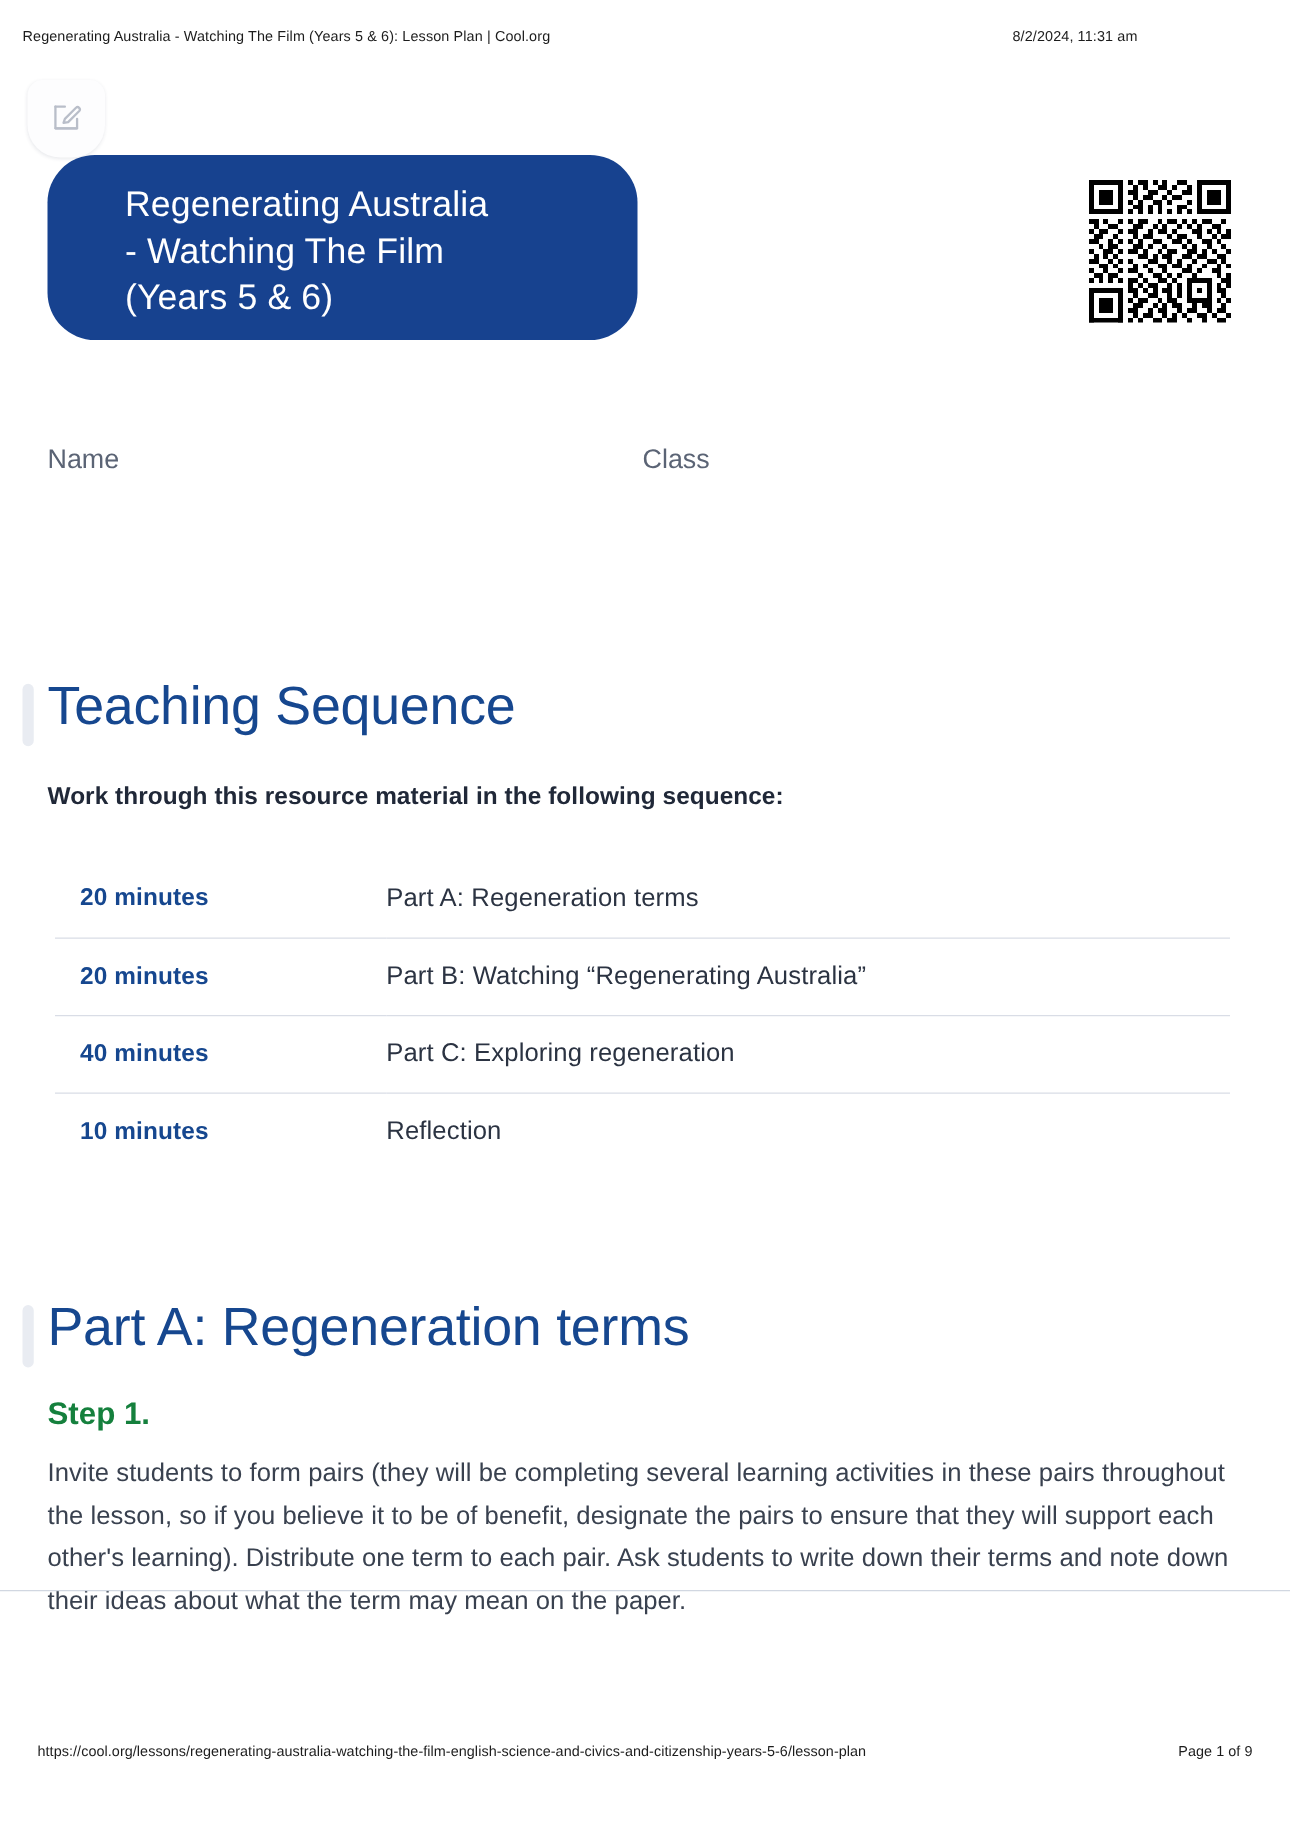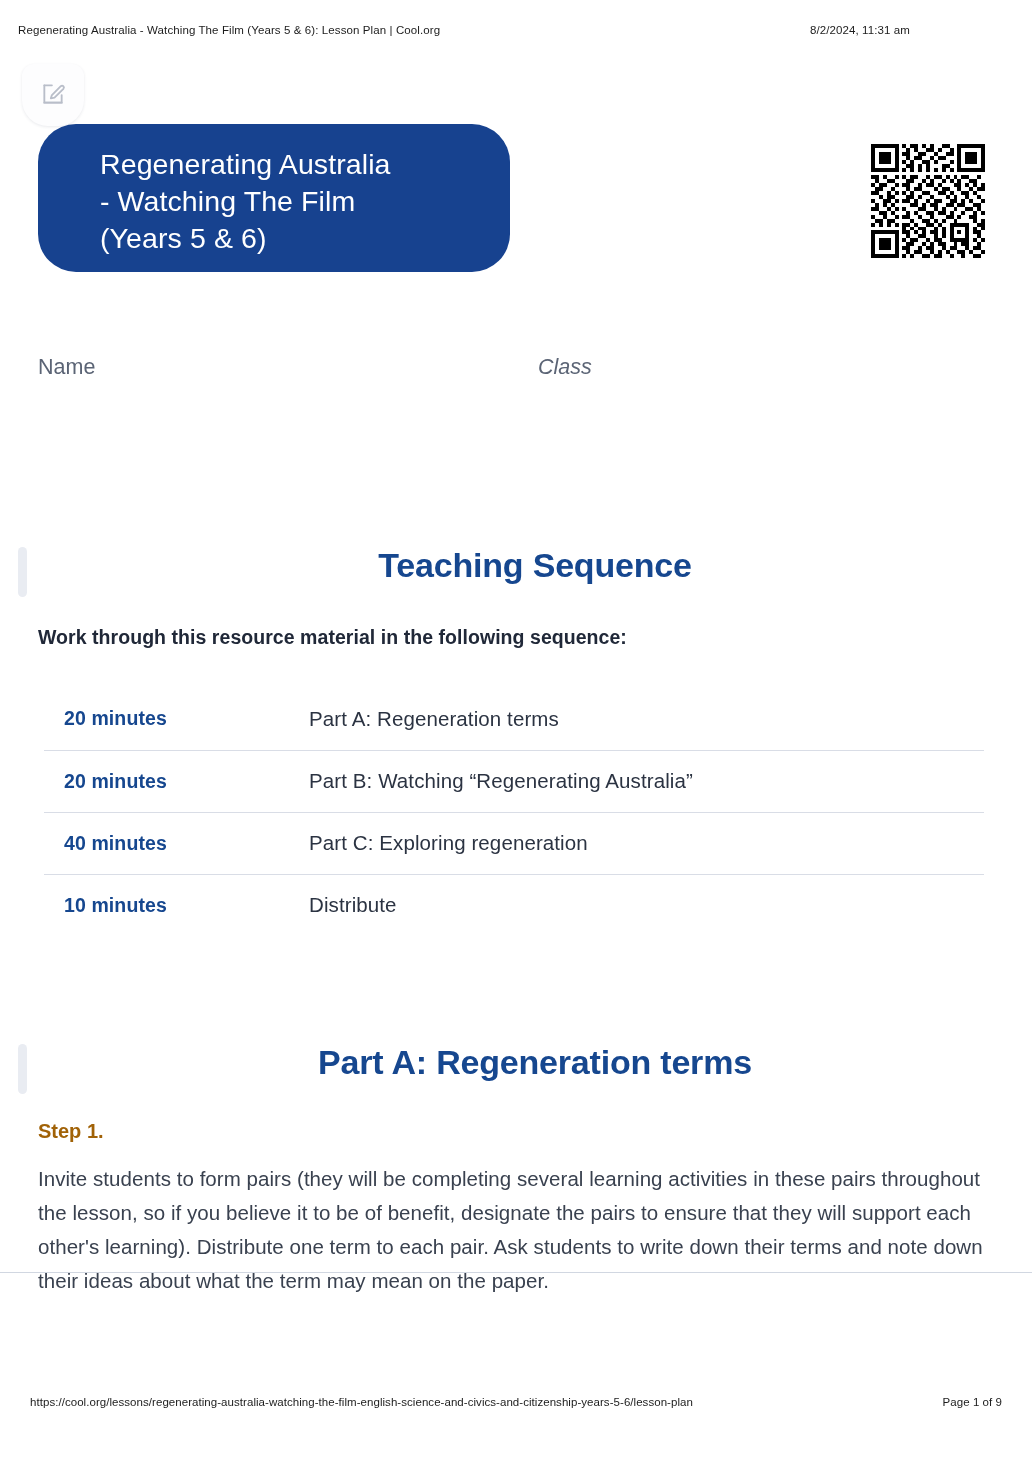--- a/index.html
+++ b/index.html
@@ -118,48 +118,47 @@
     height: 34px;
   }
   .field-label {
     position: absolute;
     top: 0;
     font-size: 21.5px;
     color: #5b6475;
     font-weight: 400;
   }
   .field-name  { left: 0px; }
-  .field-class { left: 500px; font-style: italic; }
+  .field-class { left: 476px; }
 
   
   .section {
     position: absolute;
     left: 0;
     width: 1032px;
   }
   .sec-heading {
     position: relative;
     padding-left: 38px;
     margin: 0;
   }
   .accent-bar {
     position: absolute;
     left: 18px;
     width: 9px;
     border-radius: 5px;
     background: #e9ecf2;
   }
   .sec-title {
-    font-size: 34px;
+    font-size: 43px;
     line-height: 44px;
-    font-weight: 700;
+    font-weight: 400;
     color: #16478f;
     letter-spacing: -0.2px;
     margin: 0;
-    text-align: center;
   }
 
   .lead-bold {
     position: absolute;
     left: 38px;
     font-size: 19.5px;
     line-height: 26px;
     font-weight: 700;
     color: #202838;
     letter-spacing: 0.05px;
@@ -193,24 +192,24 @@
     font-weight: 400;
     color: #2b3342;
     letter-spacing: 0.1px;
   }
 
   
   .step-label {
     position: absolute;
     left: 38px;
     top: 1118px;
-    font-size: 20px;
+    font-size: 25px;
     line-height: 26px;
     font-weight: 700;
-    color: #a16207;
+    color: #15803d;
   }
   .body-para {
     position: absolute;
     left: 38px;
     top: 1162px;
     width: 945px;
     font-size: 20.5px;
     line-height: 34px;
     color: #39414f;
     letter-spacing: 0.05px;
@@ -526,21 +525,21 @@
       <tr>
         <td class="seq-dur">20 minutes</td>
         <td class="seq-label">Part B: Watching “Regenerating Australia”</td>
       </tr>
       <tr>
         <td class="seq-dur">40 minutes</td>
         <td class="seq-label">Part C: Exploring regeneration</td>
       </tr>
       <tr>
         <td class="seq-dur">10 minutes</td>
-        <td class="seq-label">Distribute</td>
+        <td class="seq-label">Reflection</td>
       </tr>
     </tbody>
   </table>
 
   <div class="section" style="top:1040px;">
     <div class="sec-heading">
       <span class="accent-bar" style="top:4px;height:50px;"></span>
       <h2 class="sec-title">Part A: Regeneration terms</h2>
     </div>
   </div>

